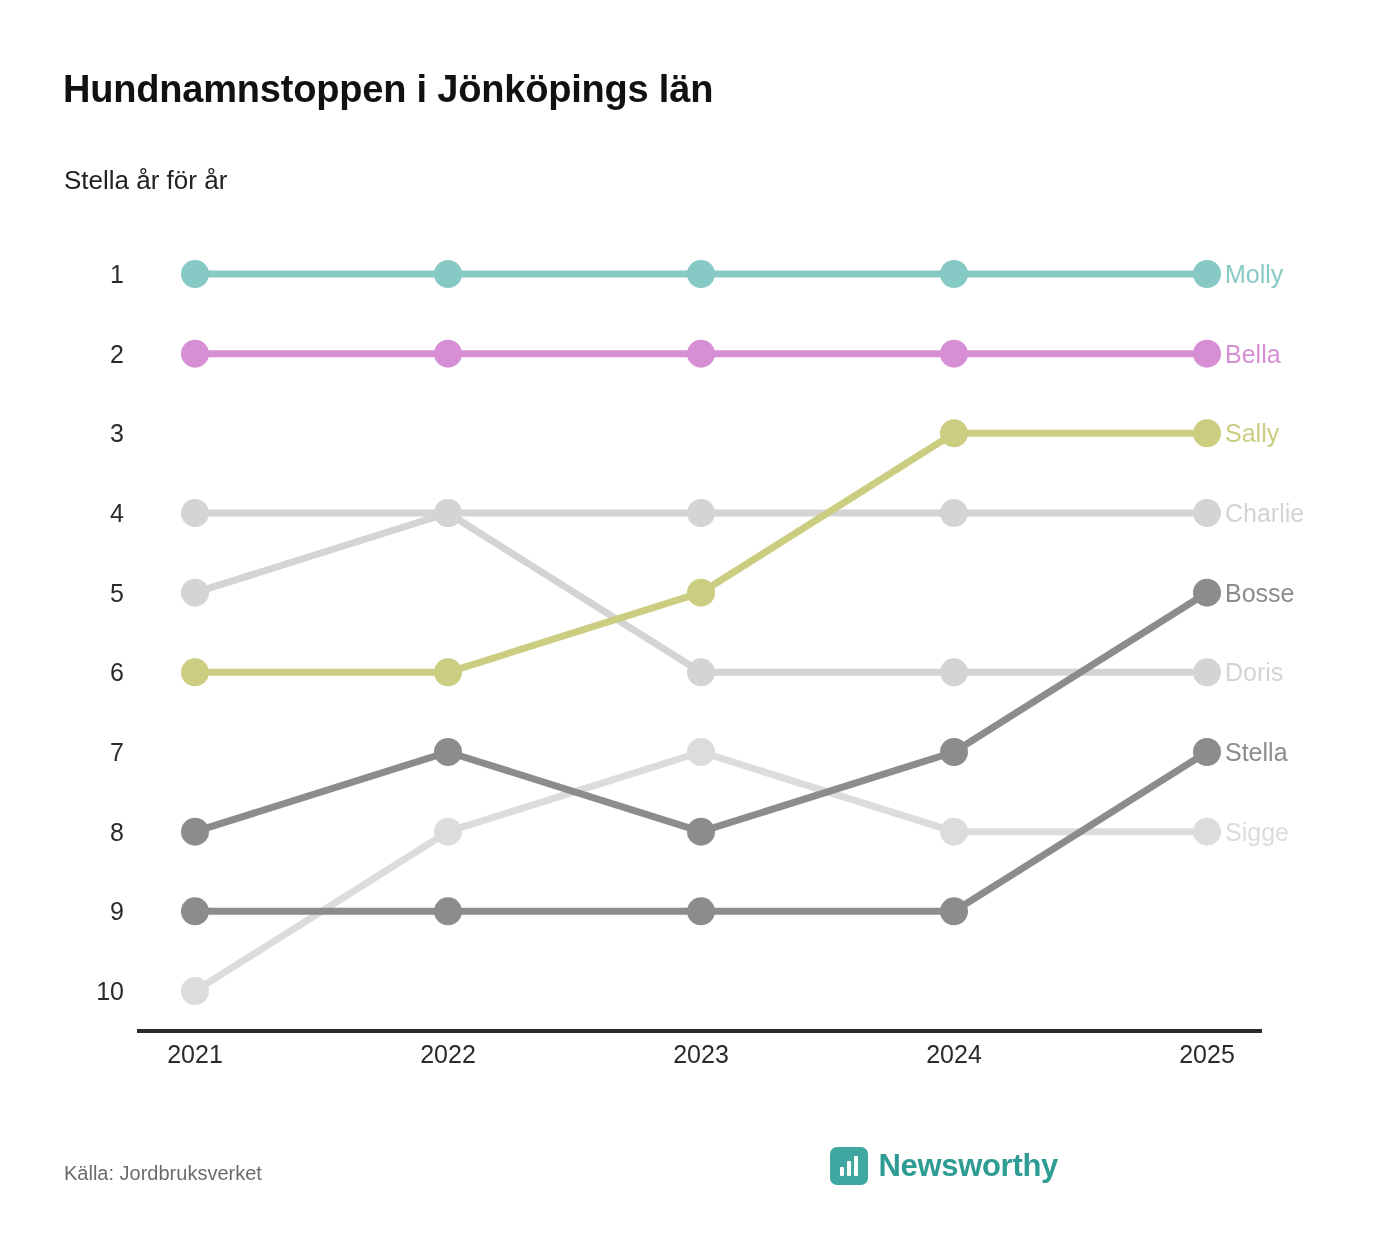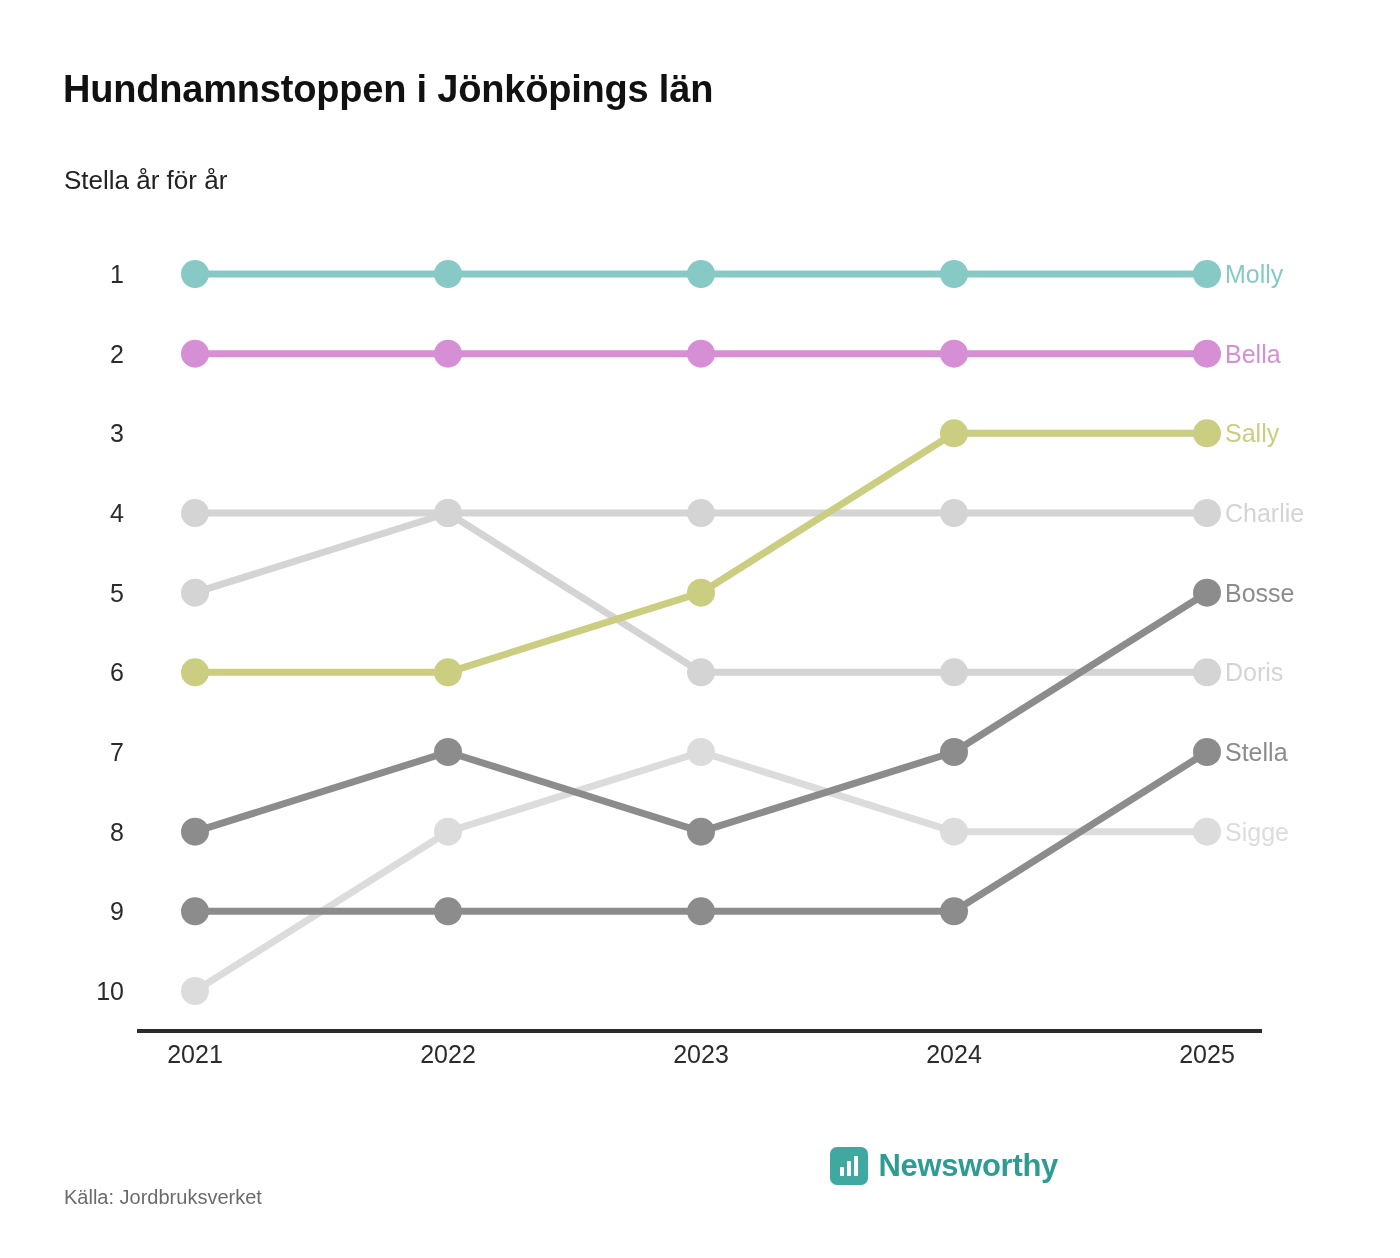--- a/index.html
+++ b/index.html
@@ -43,21 +43,20 @@
     top: 0;
     width: 1400px;
     height: 1258px;
   }
   .source {
     position: absolute;
     left: 64px;
     top: 1162px;
     font-size: 20px;
     color: #6b6b6b;
-    margin-top: 24px;
   }
   .logo {
     position: absolute;
     right: 62px;
     top: 1147px;
     display: flex;
     align-items: center;
     gap: 10px;
   }
   .logo-mark {

